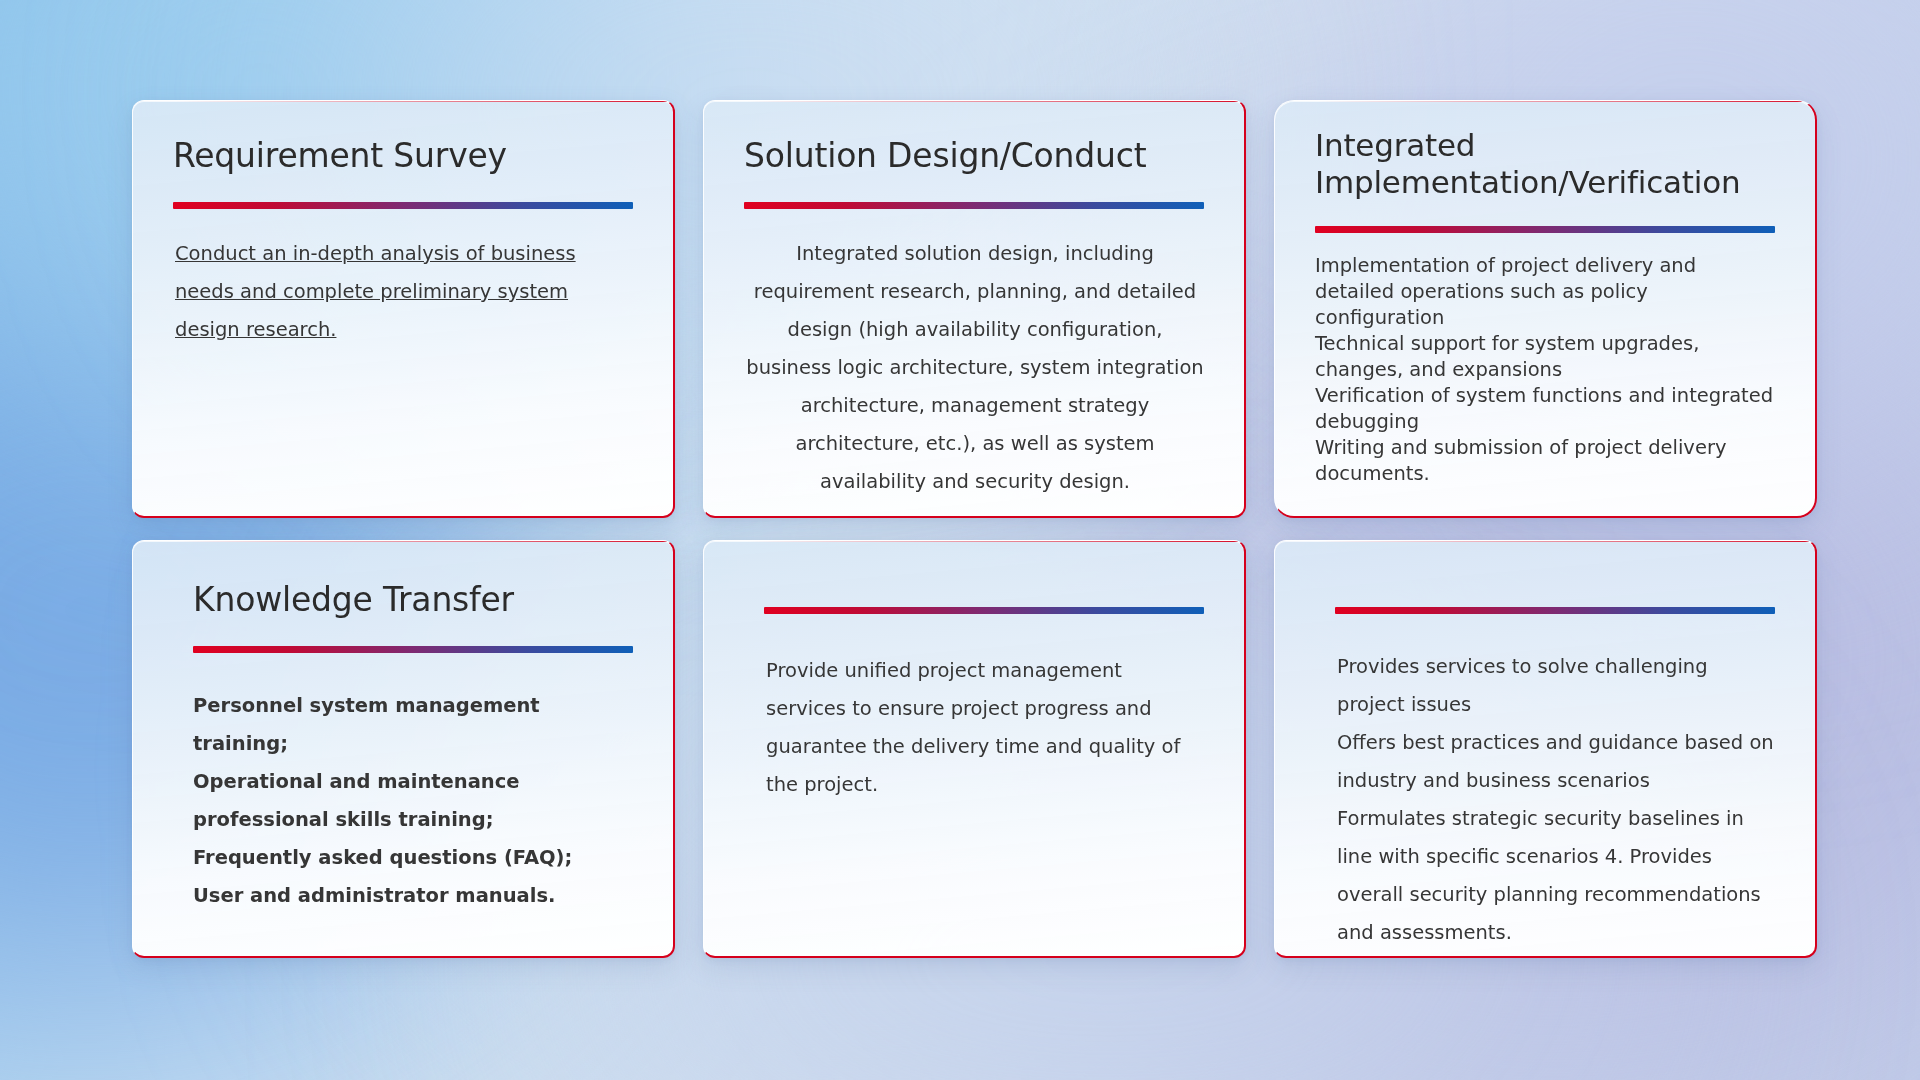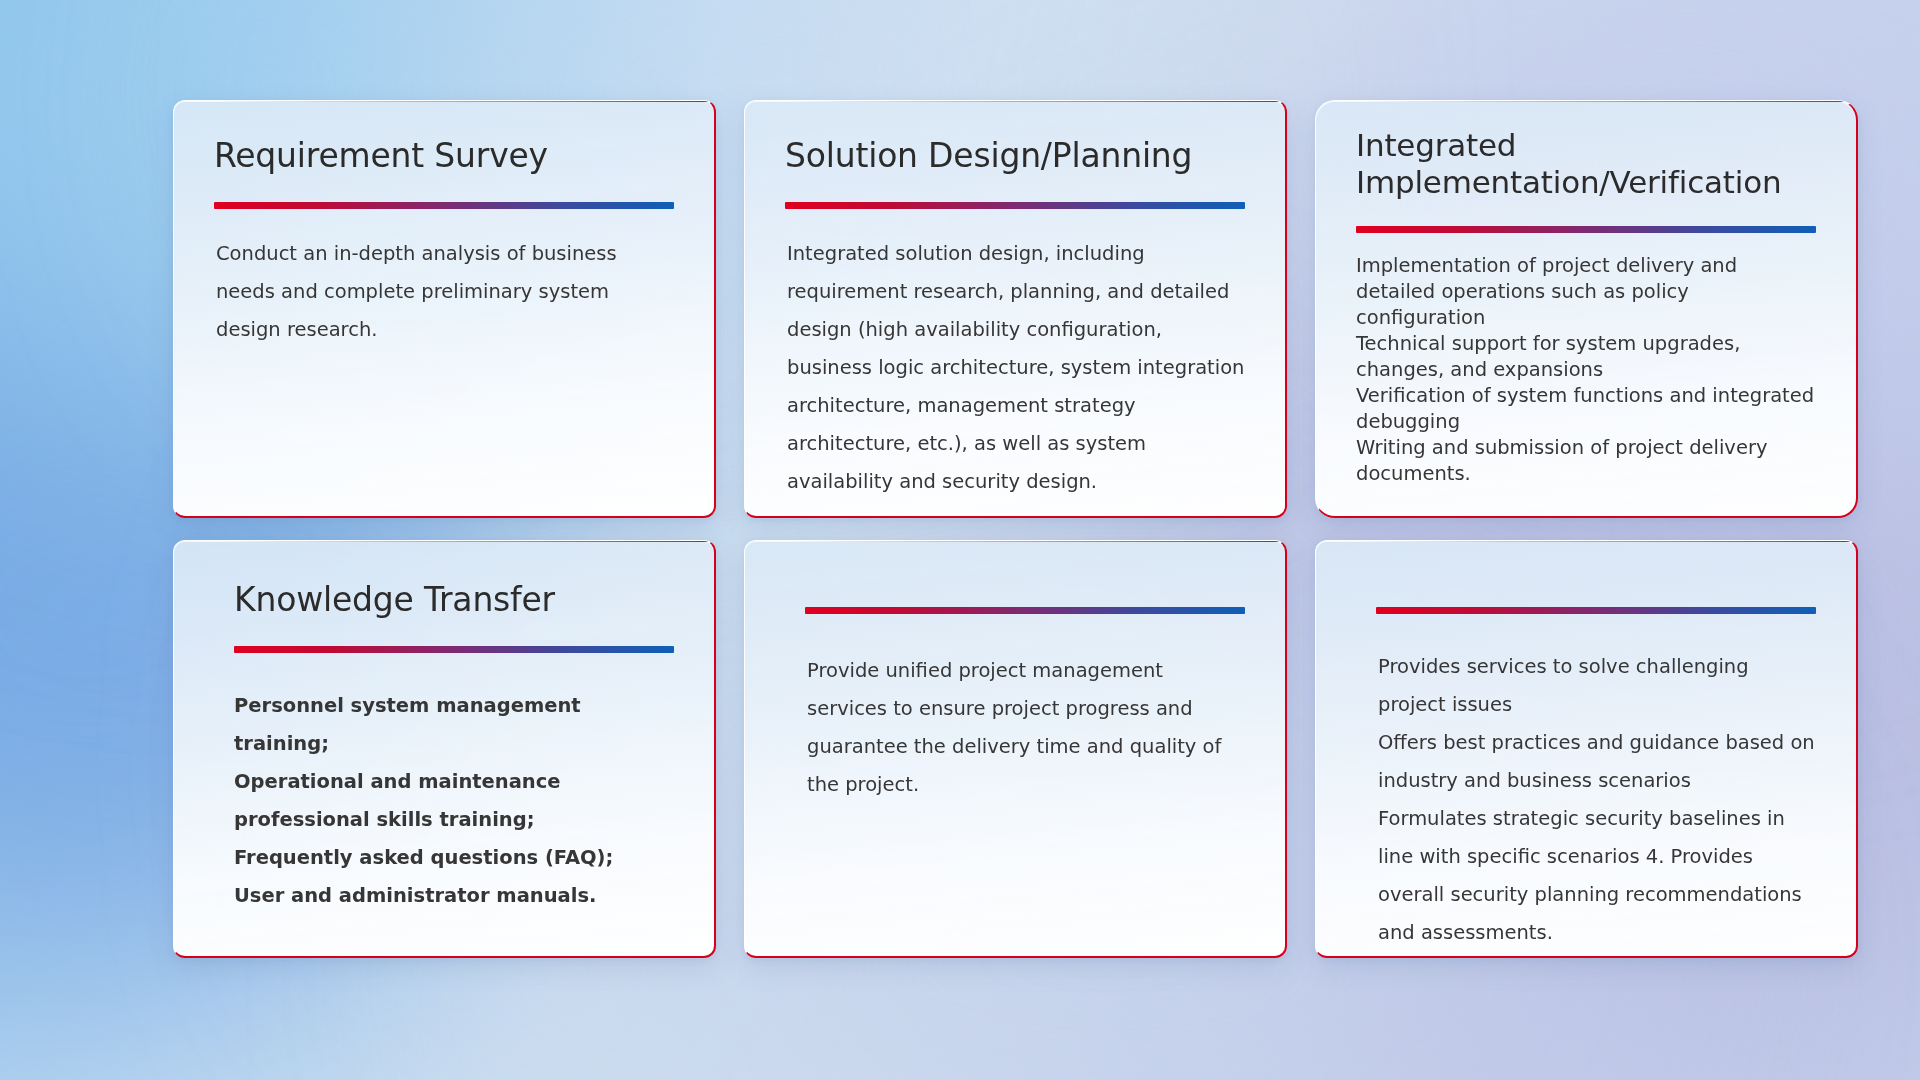--- a/index.html
+++ b/index.html
@@ -52,21 +52,20 @@
     left: 132px;
     top: 100px;
     width: 1686px;
     height: 608px;
     display: grid;
     grid-template-columns: 543px 543px 543px;
     grid-template-rows: 418px 418px;
     column-gap: 28px;
     row-gap: 22px;
     z-index: 5;
-    margin-left: 41px;
   }
 
   .card {
     position: relative;
     border-radius: 12px;
     padding: 36px 40px 30px 40px;
     overflow: hidden;
     background:
       linear-gradient(175deg,
         rgba(217,232,246,0.93) 0%,
@@ -114,22 +113,22 @@
   .card-body {
     margin-top: 26px;
     font-size: 19.5px;
     color: #363636;
     white-space: pre-line;
   }
   .body-loose  { line-height: 1.95; }
   .body-tight  { line-height: 1.33; margin-top: 20px; }
 
   
-  .card-1 .card-body { padding-left: 2px; }
-  .card-2 .card-body { padding-left: 2px; }
+  .card-1 .card-body { padding-left: 2px; text-decoration: underline; }
+  .card-2 .card-body { padding-left: 2px; text-align: center; }
   .card-3 { padding-top: 26px; border-radius: 20px; }
   .card-3 .card-title { font-size: 31px; }
   .card-4 .card-title, .card-5 .card-title, .card-6 .card-title { padding-left: 12px; }
   .card-4 .divider, .card-5 .divider, .card-6 .divider { margin-left: 12px; }
   .card-4 .card-body { padding-left: 12px; margin-top: 34px; font-weight: bold; }
   .card-5 .card-body { padding-left: 14px; margin-top: 38px; }
   .card-6 .card-body { padding-left: 14px; margin-top: 34px; }
   .card-4, .card-5, .card-6 { padding-top: 40px; padding-left: 48px; }
 </style>
 </head>
@@ -146,21 +145,21 @@
 
 <div class="grid">
 
   <div class="card card-1">
     <div class="card-title">Requirement Survey</div>
     <div class="divider"></div>
     <div class="card-body body-loose">Conduct an in-depth analysis of business needs and complete preliminary system design research.</div>
   </div>
 
   <div class="card card-2">
-    <div class="card-title">Solution Design/Planning</div>
+    <div class="card-title">Solution Design/Conduct</div>
     <div class="divider"></div>
     <div class="card-body body-loose">Integrated solution design, including requirement research, planning, and detailed design (high availability configuration, business logic architecture, system integration architecture, management strategy architecture, etc.), as well as system availability and security design.</div>
   </div>
 
   <div class="card card-3">
     <div class="card-title">Integrated
 Implementation/Verification</div>
     <div class="divider"></div>
     <div class="card-body body-tight">Implementation of project delivery and detailed operations such as policy configuration
 Technical support for system upgrades, changes, and expansions

